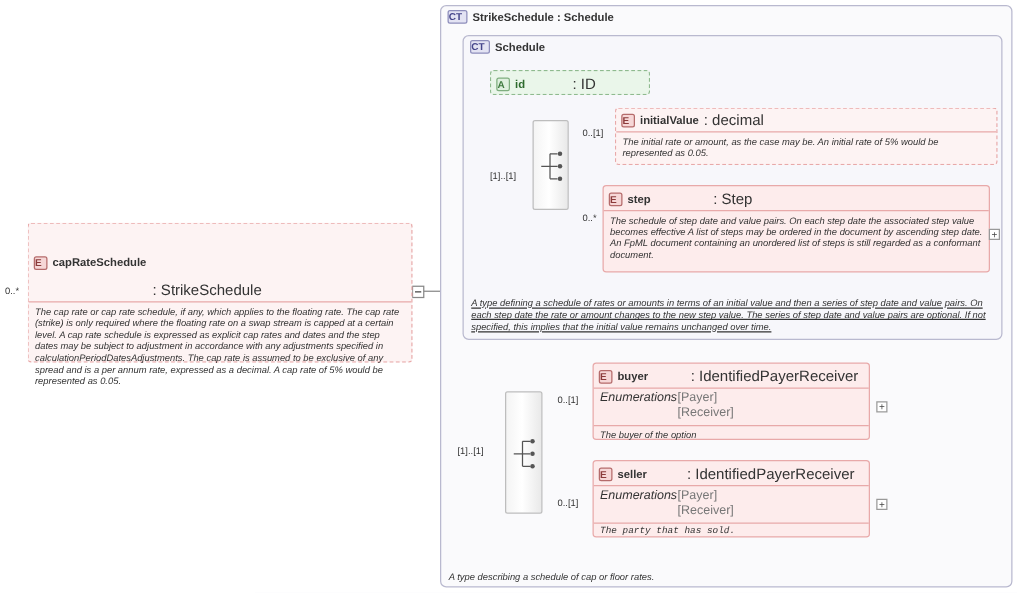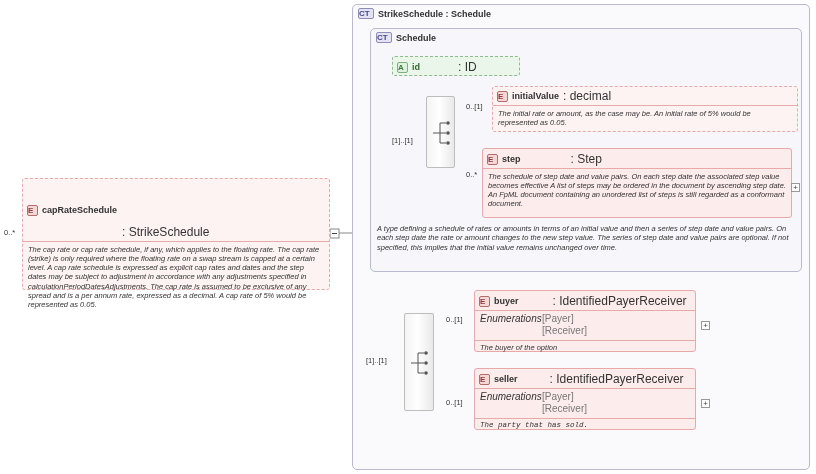--- a/index.html
+++ b/index.html
@@ -161,28 +161,29 @@
   </div>
   <div class="sep"></div>
   <div class="doc">The cap rate or cap rate schedule, if any, which applies to the floating rate. The cap rate (strike) is only required where the floating rate on a swap stream is capped at a certain level. A cap rate schedule is expressed as explicit cap rates and dates and the step dates may be subject to adjustment in accordance with any adjustments specified in calculationPeriodDatesAdjustments. The cap rate is assumed to be exclusive of any spread and is a per annum rate, expressed as a decimal. A cap rate of 5% would be represented as 0.05.</div>
 </div>
 
 <div class="container" style="left:352px;top:4px;width:458px;height:466px;">
   <div class="container-head">
     <span class="ic ct" style="width:16px;">CT</span>
     <span>StrikeSchedule : Schedule</span>
   </div>
+  <div class="container-foot">A type describing a schedule of cap or floor rates.</div>
 </div>
 
 <div class="container inner" style="left:370px;top:28px;width:432px;height:244px;">
   <div class="container-head">
     <span class="ic ct" style="width:16px;">CT</span>
     <span>Schedule</span>
   </div>
-  <div class="container-foot" style="bottom:16px;">A type defining a schedule of rates or amounts in terms of an initial value and then a series of step date and value pairs. On each step date the rate or amount changes to the new step value. The series of step date and value pairs are optional. If not specified, this implies that the initial value remains unchanged over time.</div>
+  <div class="container-foot" style="bottom:2px;text-decoration:underline;">A type defining a schedule of rates or amounts in terms of an initial value and then a series of step date and value pairs. On each step date the rate or amount changes to the new step value. The series of step date and value pairs are optional. If not specified, this implies that the initial value remains unchanged over time.</div>
 </div>
 
 <div class="node" style="left:392px;top:56px;width:128px;height:20px;border-color:#8fba8f;background:#eaf6ea;border-style:dashed;">
   <div class="node-head" style="padding-top:3px;">
     <span class="ic attr">A</span>
     <span class="node-title" style="color:#2f6b2f;">id</span>
     <span class="node-type" style="margin-left:38px;">: ID</span>
   </div>
 </div>
 

